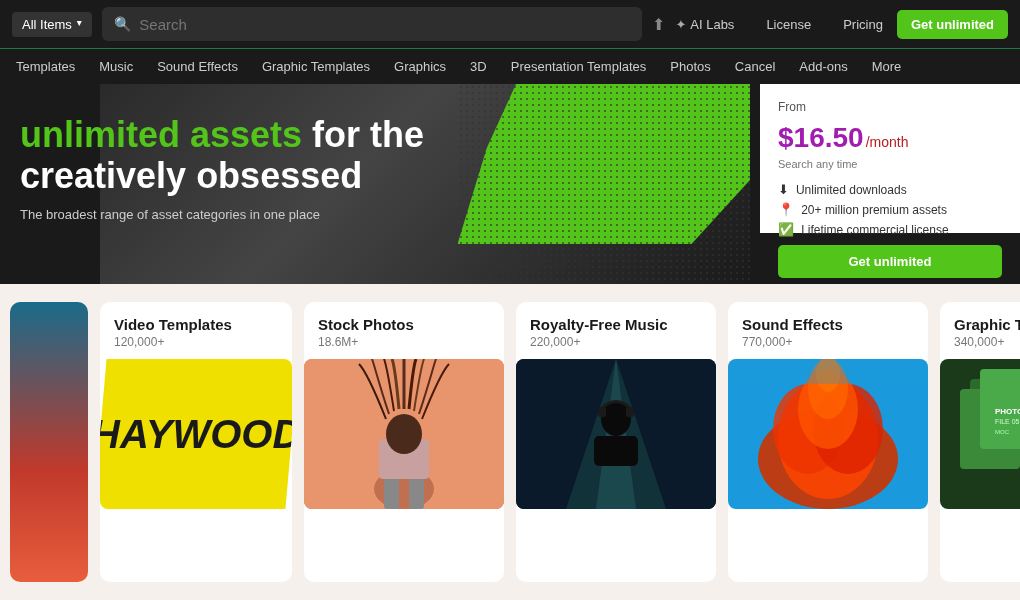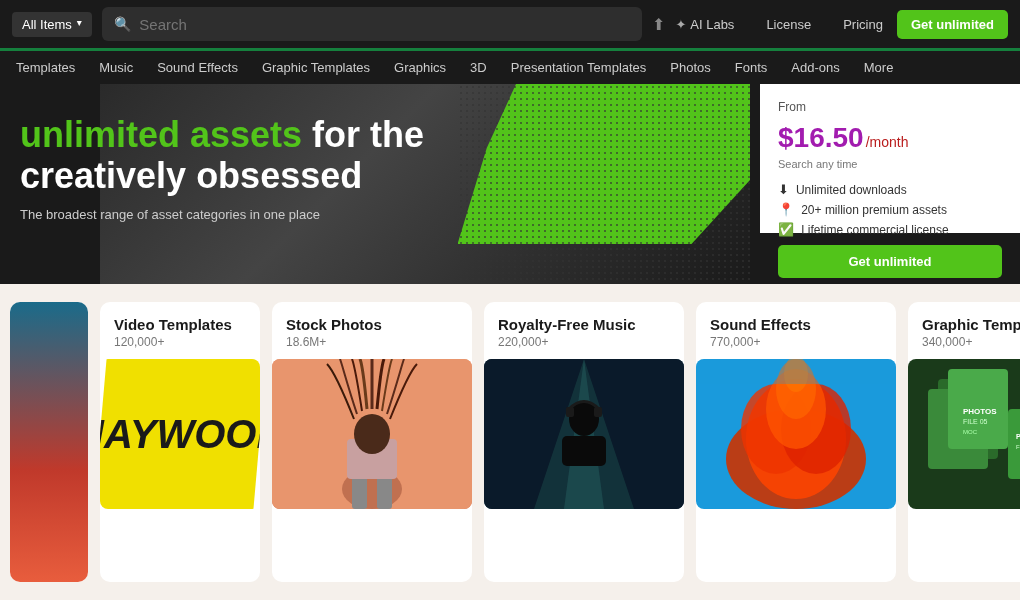--- a/index.html
+++ b/index.html
@@ -84,21 +84,21 @@
       cursor: pointer;
     }
 
     
     .subnav {
       background: #1a1a1a;
       height: 36px;
       display: flex;
       align-items: center;
       padding: 0 4px;
-      border-top: 3px solid #15803d;
+      border-top: 1px solid #15803d;
     }
     .subnav-item {
       color: #ccc;
       font-size: 13px;
       padding: 0 12px;
       height: 36px;
       display: flex;
       align-items: center;
       cursor: pointer;
       white-space: nowrap;
@@ -227,21 +227,21 @@
     
     .card-0 { width: 78px; }
     .card-0-img {
       width: 100%;
       height: 100%;
       background: linear-gradient(180deg, #1a6b8a 0%, #e85d3d 50%, #c0392b 100%);
       position: relative;
     }
 
     
-    .card-1 { width: 160px; }
+    .card-1 { width: 192px; }
     .card-1-img {
       width: 100%;
       height: 150px;
       background: #f0e000;
       display: flex;
       align-items: center;
       justify-content: center;
       font-size: 48px;
       font-weight: 900;
       color: #1a1a1a;
@@ -312,21 +312,21 @@
 
 <div class="subnav">
   <span class="subnav-item">Templates</span>
   <span class="subnav-item">Music</span>
   <span class="subnav-item">Sound Effects</span>
   <span class="subnav-item">Graphic Templates</span>
   <span class="subnav-item">Graphics</span>
   <span class="subnav-item">3D</span>
   <span class="subnav-item">Presentation Templates</span>
   <span class="subnav-item">Photos</span>
-  <span class="subnav-item">Fonts</span>
+  <span class="subnav-item">Cancel</span>
   <span class="subnav-item">Add-ons</span>
   <span class="subnav-item">More</span>
 </div>
 
 <div class="hero">
   <div class="hero-image">
     <div class="hero-bg-person">
       <div class="green-splash"></div>
       <div class="halftone-overlay"></div>
     </div>

